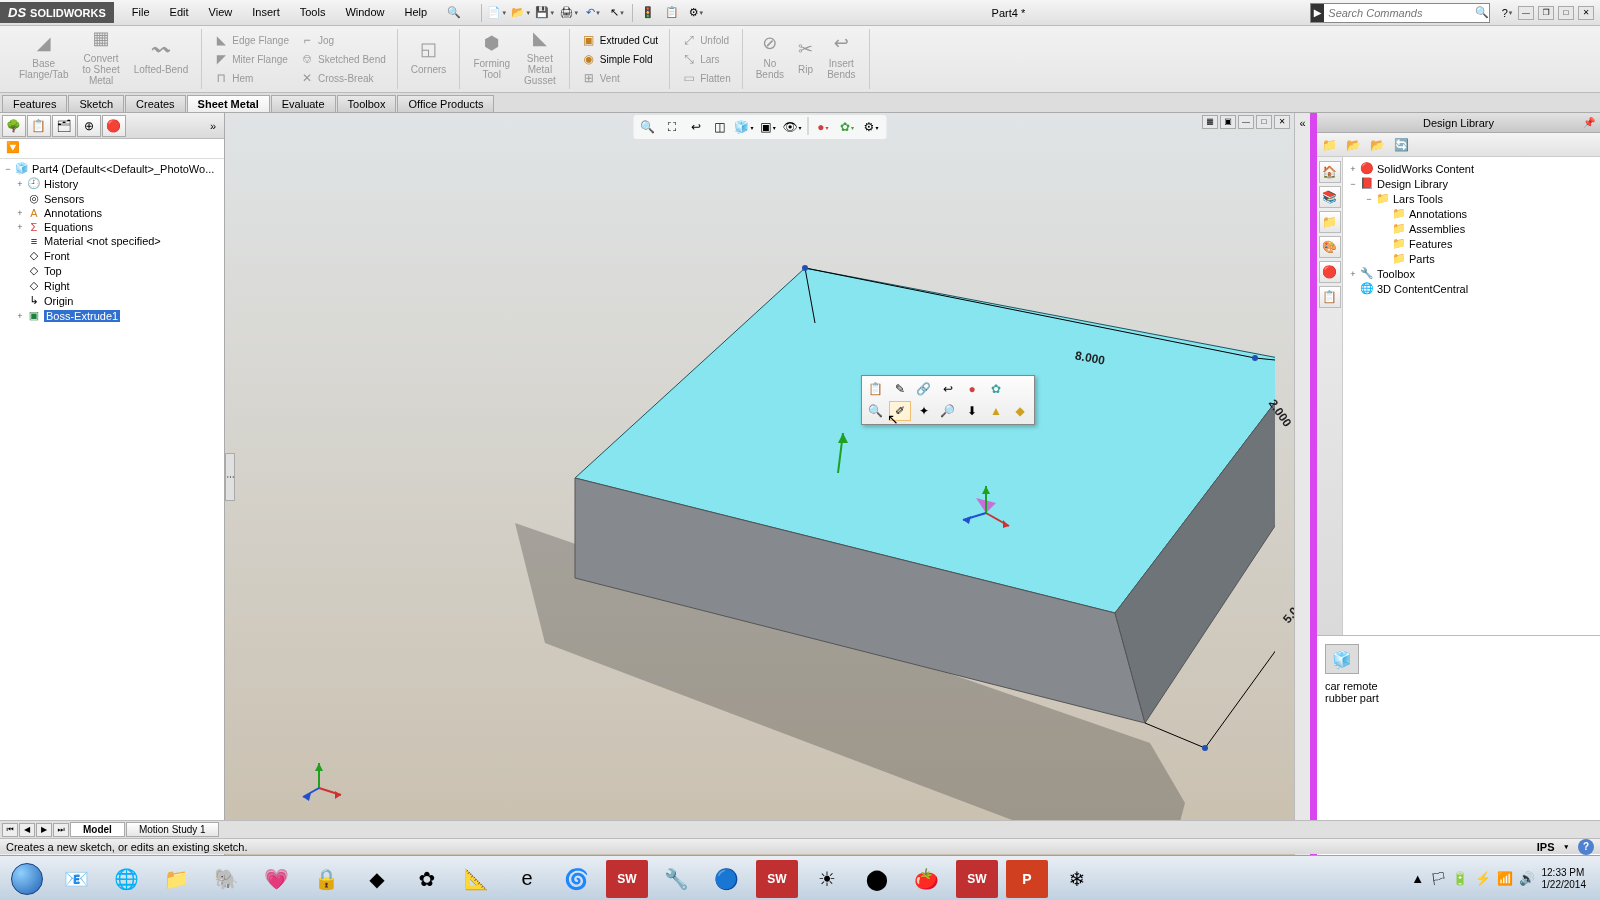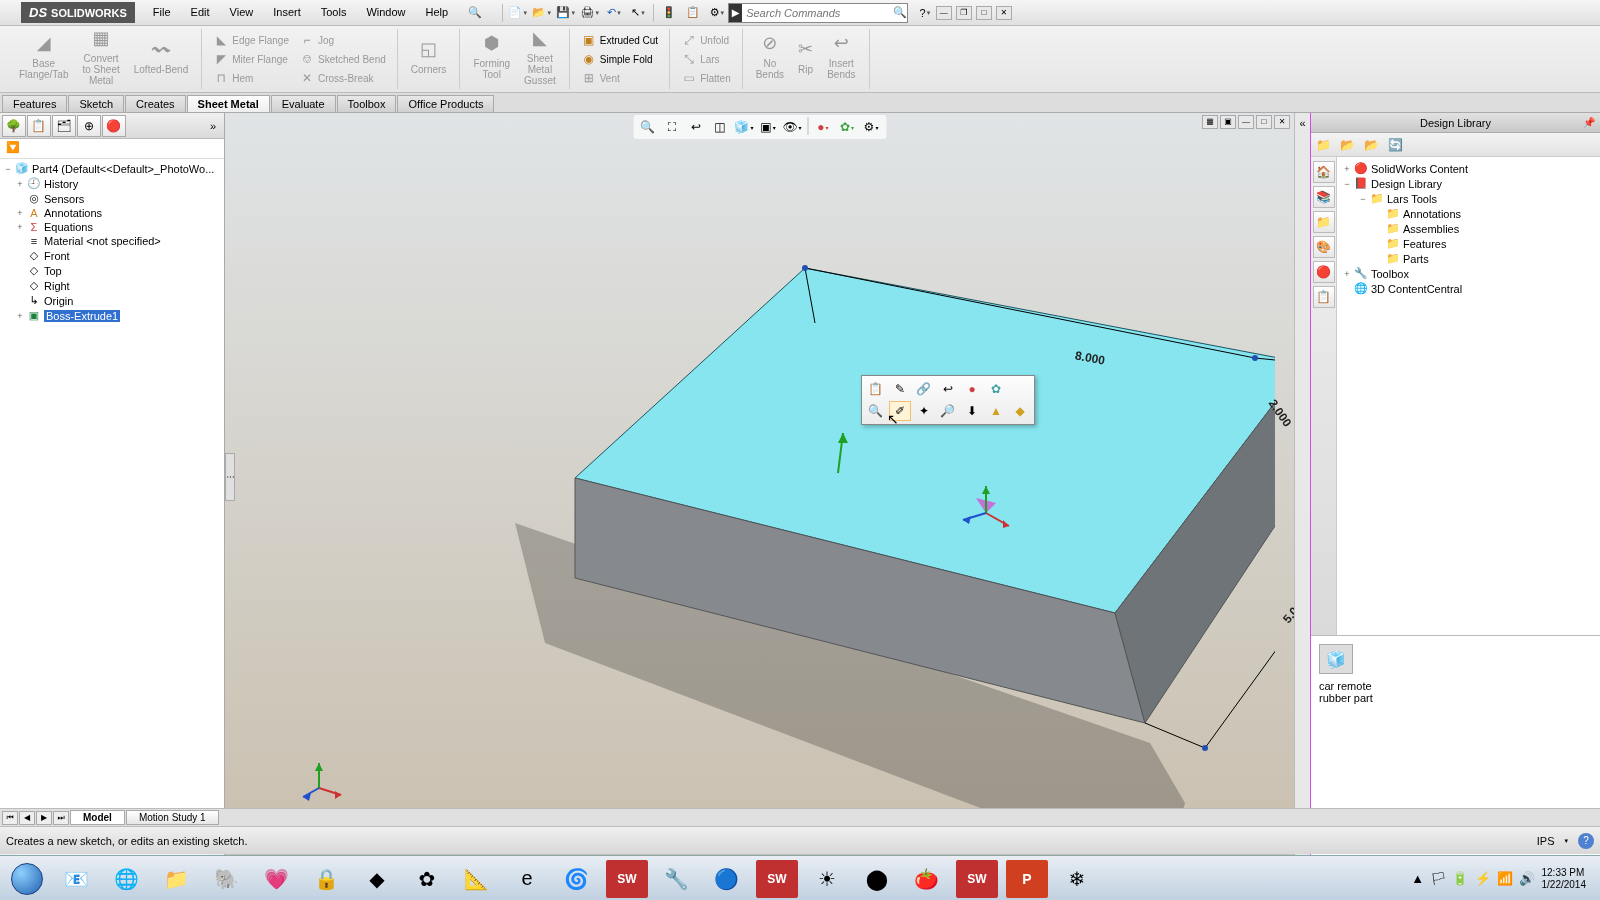--- a/index.html
+++ b/index.html
@@ -1,20 +1,20 @@
 <!DOCTYPE html>
 <html><head>
 <meta charset="utf-8">
 <style>
 * { box-sizing: border-box; margin: 0; padding: 0; font-family: "Segoe UI", Tahoma, sans-serif; }
 body { background: #fff; font-size: 11px; overflow: hidden; width: 1600px; height: 900px; }
 
 
 .title-bar { height: 26px; background: linear-gradient(#f5f5f5,#e0e0e0); display: flex; align-items: center; border-bottom: 1px solid #bbb; }
-.logo { background: #555; color: #fff; padding: 3px 8px; font-weight: bold; font-size: 11px; display: flex; align-items: center; margin-left: 21px; }
+.logo { background: #555; color: #fff; padding: 3px 8px; font-weight: bold; font-size: 11px; display: flex; align-items: center; }
 .logo-ds { font-style: italic; margin-right: 4px; font-size: 13px; }
 .menu-bar { display: flex; margin-left: 8px; }
 .menu-item { padding: 3px 10px; cursor: pointer; }
 .title-text { flex: 1; text-align: center; font-size: 11px; }
 .search-box { display: flex; align-items: center; background: #fff; border: 1px solid #888; height: 20px; width: 180px; margin-right: 6px; }
 .search-icon-box { width: 18px; height: 18px; background: #333; display: flex; align-items: center; justify-content: center; color: #fff; font-size: 10px; }
 .search-input { border: none; flex: 1; font-size: 11px; padding: 0 4px; font-style: italic; color: #888; outline: none; }
 .search-mag { width: 16px; text-align: center; color: #666; }
 .win-ctrl { display: flex; gap: 4px; margin-right: 6px; }
 .win-btn { width: 16px; height: 14px; background: #e8e8e8; border: 1px solid #aaa; font-size: 8px; text-align: center; line-height: 12px; cursor: pointer; }
@@ -75,41 +75,41 @@
 
 
 .ctx-popup { position: absolute; left: 636px; top: 262px; background: linear-gradient(#fdfdfd,#ececec); border: 1px solid #888; padding: 3px; display: flex; flex-direction: column; gap: 2px; box-shadow: 2px 2px 4px rgba(0,0,0,0.25); }
 .ctx-row { display: flex; gap: 2px; }
 .ctx-btn { width: 22px; height: 20px; border: 1px solid transparent; display: flex; align-items: center; justify-content: center; font-size: 12px; cursor: pointer; }
 .ctx-btn.hot { border: 1px solid #f0c070; background: #fff4d8; }
 .cursor { position: absolute; left: 662px; top: 298px; font-size: 14px; pointer-events: none; }
 
 
 .right-collapse { width: 16px; background: #e8e8e8; border-left: 1px solid #bbb; display: flex; align-items: flex-start; justify-content: center; font-size: 11px; padding-top: 4px; cursor: pointer; }
-.design-lib { width: 290px; border-left: 1px solid #d946ef; background: #f6f6f6; display: flex; flex-direction: column; }
+.design-lib { width: 290px; border-left: 7px solid #d946ef; background: #f6f6f6; display: flex; flex-direction: column; }
 .dl-header { height: 20px; background: linear-gradient(#e2e2e2,#c8c8c8); display: flex; align-items: center; justify-content: center; font-size: 11px; border-bottom: 1px solid #aaa; position: relative; }
 .dl-pin { position: absolute; right: 4px; font-size: 10px; }
 .dl-toolbar { height: 24px; background: linear-gradient(#f4f4f4,#e2e2e2); border-bottom: 1px solid #ccc; display: flex; align-items: center; padding: 2px; gap: 2px; }
 .dl-body { flex: 1; display: flex; }
 .dl-side-icons { width: 26px; background: linear-gradient(#f0f0f0,#dadada); border-right: 1px solid #ccc; display: flex; flex-direction: column; align-items: center; gap: 3px; padding-top: 4px; }
 .dl-side-btn { width: 22px; height: 22px; border: 1px solid #bbb; background: linear-gradient(#fff,#e6e6e6); display: flex; align-items: center; justify-content: center; font-size: 12px; cursor: pointer; }
 .dl-tree { flex: 1; padding: 4px; font-size: 11px; background: #fff; }
 .dl-node { display: flex; align-items: center; padding: 1px 0; cursor: pointer; }
 .dl-preview { height: 220px; border-top: 1px solid #bbb; background: #fff; padding: 8px; font-size: 11px; display: flex; flex-direction: column; align-items: flex-start; }
 .dl-prev-ico { width: 34px; height: 30px; background: #ddd; border: 1px solid #aaa; display: flex; align-items: center; justify-content: center; font-size: 16px; margin-bottom: 6px; }
 
 
 .bottom-area { position: absolute; left: 0; right: 0; bottom: 0; }
 .sheet-tabs { height: 18px; background: #e0e0e0; border-top: 1px solid #bbb; display: flex; align-items: center; padding-left: 2px; }
 .nav-btn { width: 16px; height: 14px; border: 1px solid #aaa; background: #eee; font-size: 8px; text-align: center; line-height: 12px; cursor: pointer; margin-right: 1px; }
 .sheet-tab { padding: 1px 12px; background: linear-gradient(#fff,#e6e6e6); border: 1px solid #aaa; font-size: 10px; cursor: pointer; margin-right: 1px; }
 .sheet-tab.active { background: #fff; font-weight: bold; }
-.status-bar { height: 28px; background: linear-gradient(#f0f0f0,#d8d8d8); border-top: 1px solid #bbb; display: flex; align-items: center; font-size: 11px; padding: 0 6px; }
+.status-bar { height: 16px; background: linear-gradient(#f0f0f0,#d8d8d8); border-top: 1px solid #bbb; display: flex; align-items: center; font-size: 11px; padding: 0 6px; }
 .status-msg { flex: 1; }
-.status-right { display: flex; align-items: center; gap: 10px; }
+.status-right { display: flex; align-items: center; gap: 10px; font-weight: bold; }
 .help-q { width: 16px; height: 16px; background: #5080d0; color: #fff; border-radius: 8px; text-align: center; line-height: 16px; font-size: 10px; }
 
 
 .taskbar { height: 46px; background: linear-gradient(#e8eef4,#c0d0e0); border-top: 1px solid #8aa; display: flex; align-items: center; padding: 0 4px; }
 .start-btn { width: 46px; height: 40px; border-radius: 3px; display: flex; align-items: center; justify-content: center; cursor: pointer; }
 .win-orb { width: 32px; height: 32px; border-radius: 16px; background: radial-gradient(circle at 30% 30%, #8fd0ff, #2060b0); border: 1px solid #1a4080; position: relative; }
 .task-icons { display: flex; gap: 8px; margin-left: 6px; flex: 1; }
 .task-ico { width: 42px; height: 38px; display: flex; align-items: center; justify-content: center; font-size: 20px; cursor: pointer; border: 1px solid transparent; border-radius: 2px; }
 .tray { display: flex; align-items: center; gap: 6px; margin-right: 4px; }
 .tray-ico { font-size: 13px; }
@@ -139,20 +139,21 @@
     <div class="mini-btn drop">📂</div>
     <div class="mini-btn drop">💾</div>
     <div class="mini-btn drop">🖨</div>
     <div class="mini-btn drop" style="color:#2060c0">↶</div>
     <div class="mini-btn drop">↖</div>
     <div class="sep"></div>
     <div class="mini-btn" style="color:#c03030">🚦</div>
     <div class="mini-btn">📋</div>
     <div class="mini-btn drop">⚙</div>
   </div>
+  <div class="title-text">Part4 *</div>
   <div class="search-box">
     <div class="search-icon-box">▶</div>
     <input class="search-input" placeholder="Search Commands" style="">
     <div class="search-mag">🔍</div>
   </div>
   <div class="mini-btn drop">?</div>
   <div class="win-ctrl">
     <div class="win-btn">—</div>
     <div class="win-btn">❐</div>
     <div class="win-btn">□</div>

